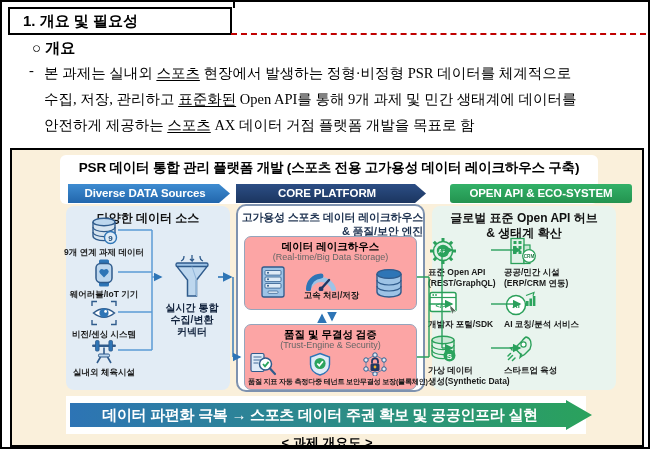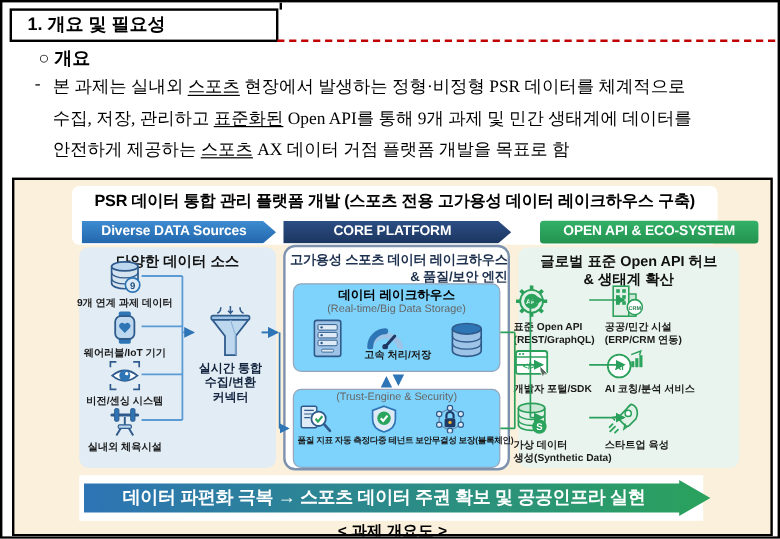--- a/index.html
+++ b/index.html
@@ -37,21 +37,21 @@
   .panel-right{left:420px;top:56px;width:184px;height:184px;background:#E9F4EE;border-radius:8px;}
   .p-head{text-align:center;font-weight:bold;font-size:12px;color:#111;margin-top:5px;line-height:15px;}
   .c-head{text-align:right;font-weight:bold;font-size:11px;color:#1E3250;margin-top:4px;line-height:14px;
           letter-spacing:-0.2px;}
   
   .src{width:92px;text-align:center;}
   .src .lbl, .hubi .lbl{font-size:8.5px;font-weight:600;color:#1a1a1a;line-height:10px;margin-top:1px;}
   .funnel-lbl{left:130px;top:152px;width:100px;text-align:center;font-weight:bold;font-size:10px;
               line-height:12px;color:#12233d;}
   
-  .ibox{left:232px;width:173px;background:#7dd3fc;border:1.5px solid #94A5BC;border-radius:7px;
+  .ibox{left:232px;width:173px;background:#fca5a5;border:1.5px solid #94A5BC;border-radius:7px;
         box-sizing:border-box;text-align:center;}
   .ibox .t{font-weight:bold;font-size:10.5px;color:#000;margin-top:3px;line-height:12px;}
   .ibox .st{font-size:9px;color:#666;line-height:10px;}
   .irow{display:flex;justify-content:space-around;align-items:flex-end;margin-top:2px;padding:0 4px;}
   .gauge-lbl{font-size:8.5px;font-weight:600;color:#1a1a1a;line-height:9px;}
   .qrow{display:flex;justify-content:space-between;align-items:flex-end;padding:0 3px;margin-top:2px;}
   .qitem{text-align:center;}
   .qitem .lbl{font-size:7.2px;font-weight:600;letter-spacing:-0.3px;color:#1a1a1a;line-height:9px;
               white-space:nowrap;margin-top:1px;}
   
@@ -204,20 +204,21 @@
             <path d="M5 8 v18 c0 3 5.4 5 12 5 s12-2 12-5 V8" fill="#9DC3E6" stroke="#2F5B8C" stroke-width="1.4"></path>
             <path d="M5 14 c0 3 5.4 5 12 5 s12-2 12-5" fill="none" stroke="#2F5B8C" stroke-width="1.1"></path>
             <path d="M5 20 c0 3 5.4 5 12 5 s12-2 12-5" fill="none" stroke="#2F5B8C" stroke-width="1.1"></path>
             <ellipse cx="17" cy="8" rx="12" ry="4.4" fill="#2E75B6" stroke="#2F5B8C" stroke-width="1.4"></ellipse>
           </svg>
         </span>
       </div>
     </div>
 
     <div class="abs ibox" style="top:174px;height:66px;">
+      <div class="t">품질 및 무결성 검증</div>
       <div class="st">(Trust-Engine &amp; Security)</div>
       <div class="qrow">
         <span class="qitem">
           <span>
             <svg width="30" height="24" viewBox="0 0 30 24">
               <rect x="3" y="1.5" width="13" height="18" rx="1.5" fill="#DEEBF7" stroke="#2F5B8C" stroke-width="1.2"></rect>
               <path d="M5.5 5 h8 M5.5 8 h8 M5.5 11 h5" stroke="#2F5B8C" stroke-width="0.9"></path>
               <circle cx="17.5" cy="12" r="6" fill="#fff" stroke="#2F5B8C" stroke-width="1.5"></circle>
               <path d="M15 12 l2 2.3 3.6-4.4" fill="none" stroke="#2BA45D" stroke-width="1.8"></path>
               <line x1="22" y1="16.5" x2="27" y2="22" stroke="#2F5B8C" stroke-width="2.2" stroke-linecap="round"></line>

